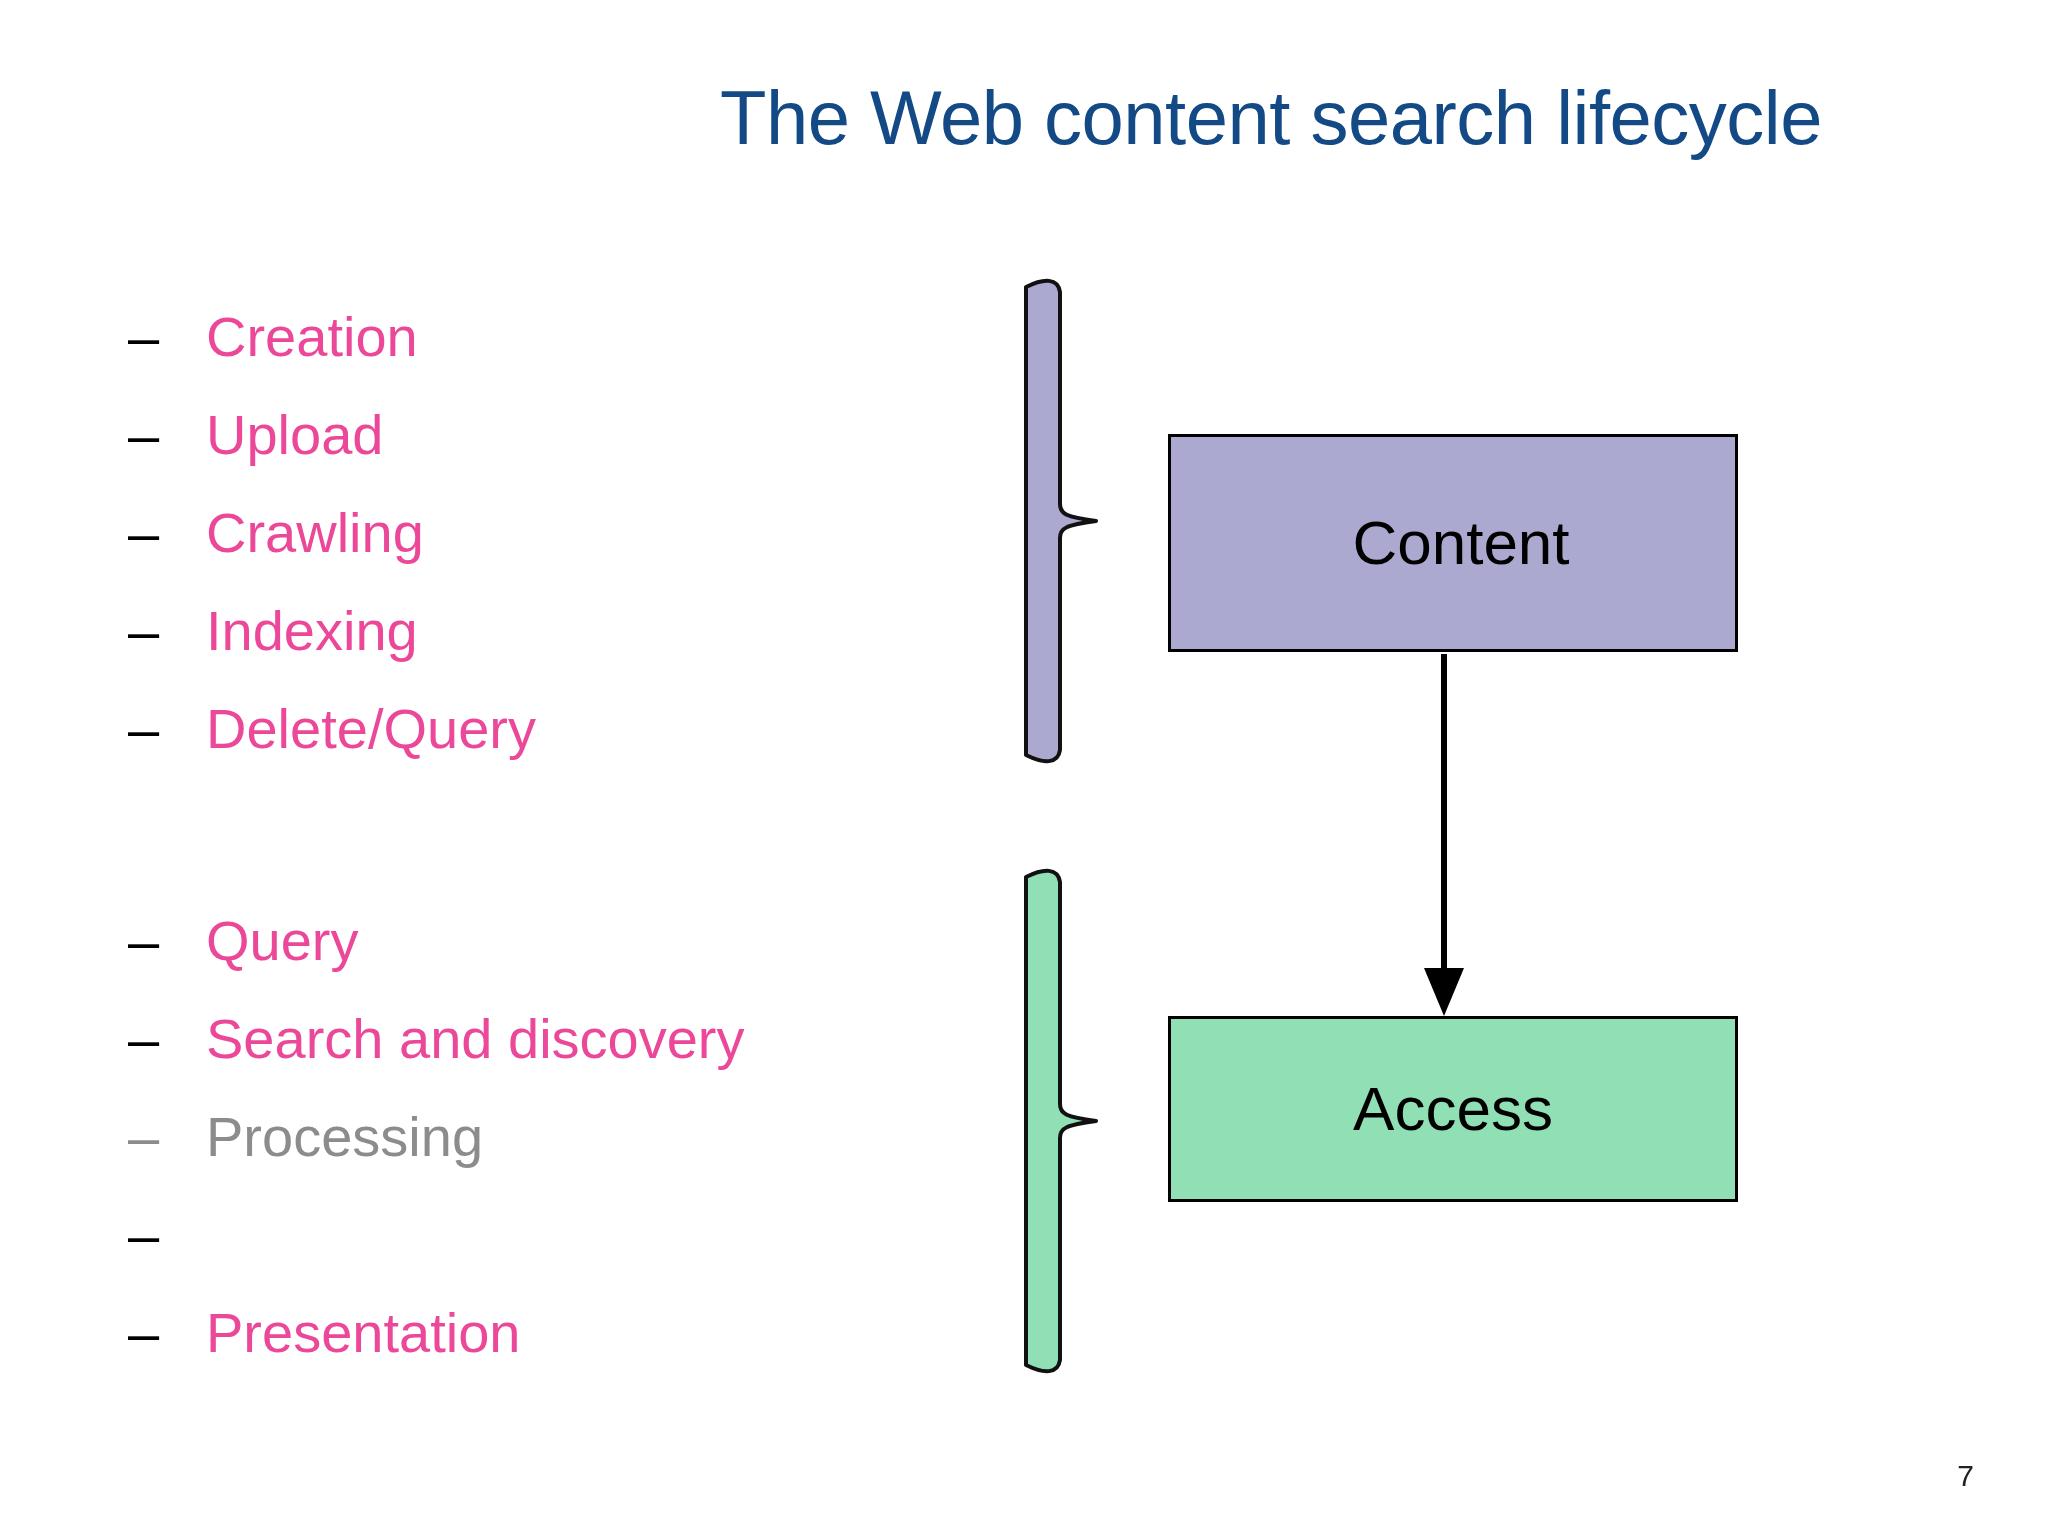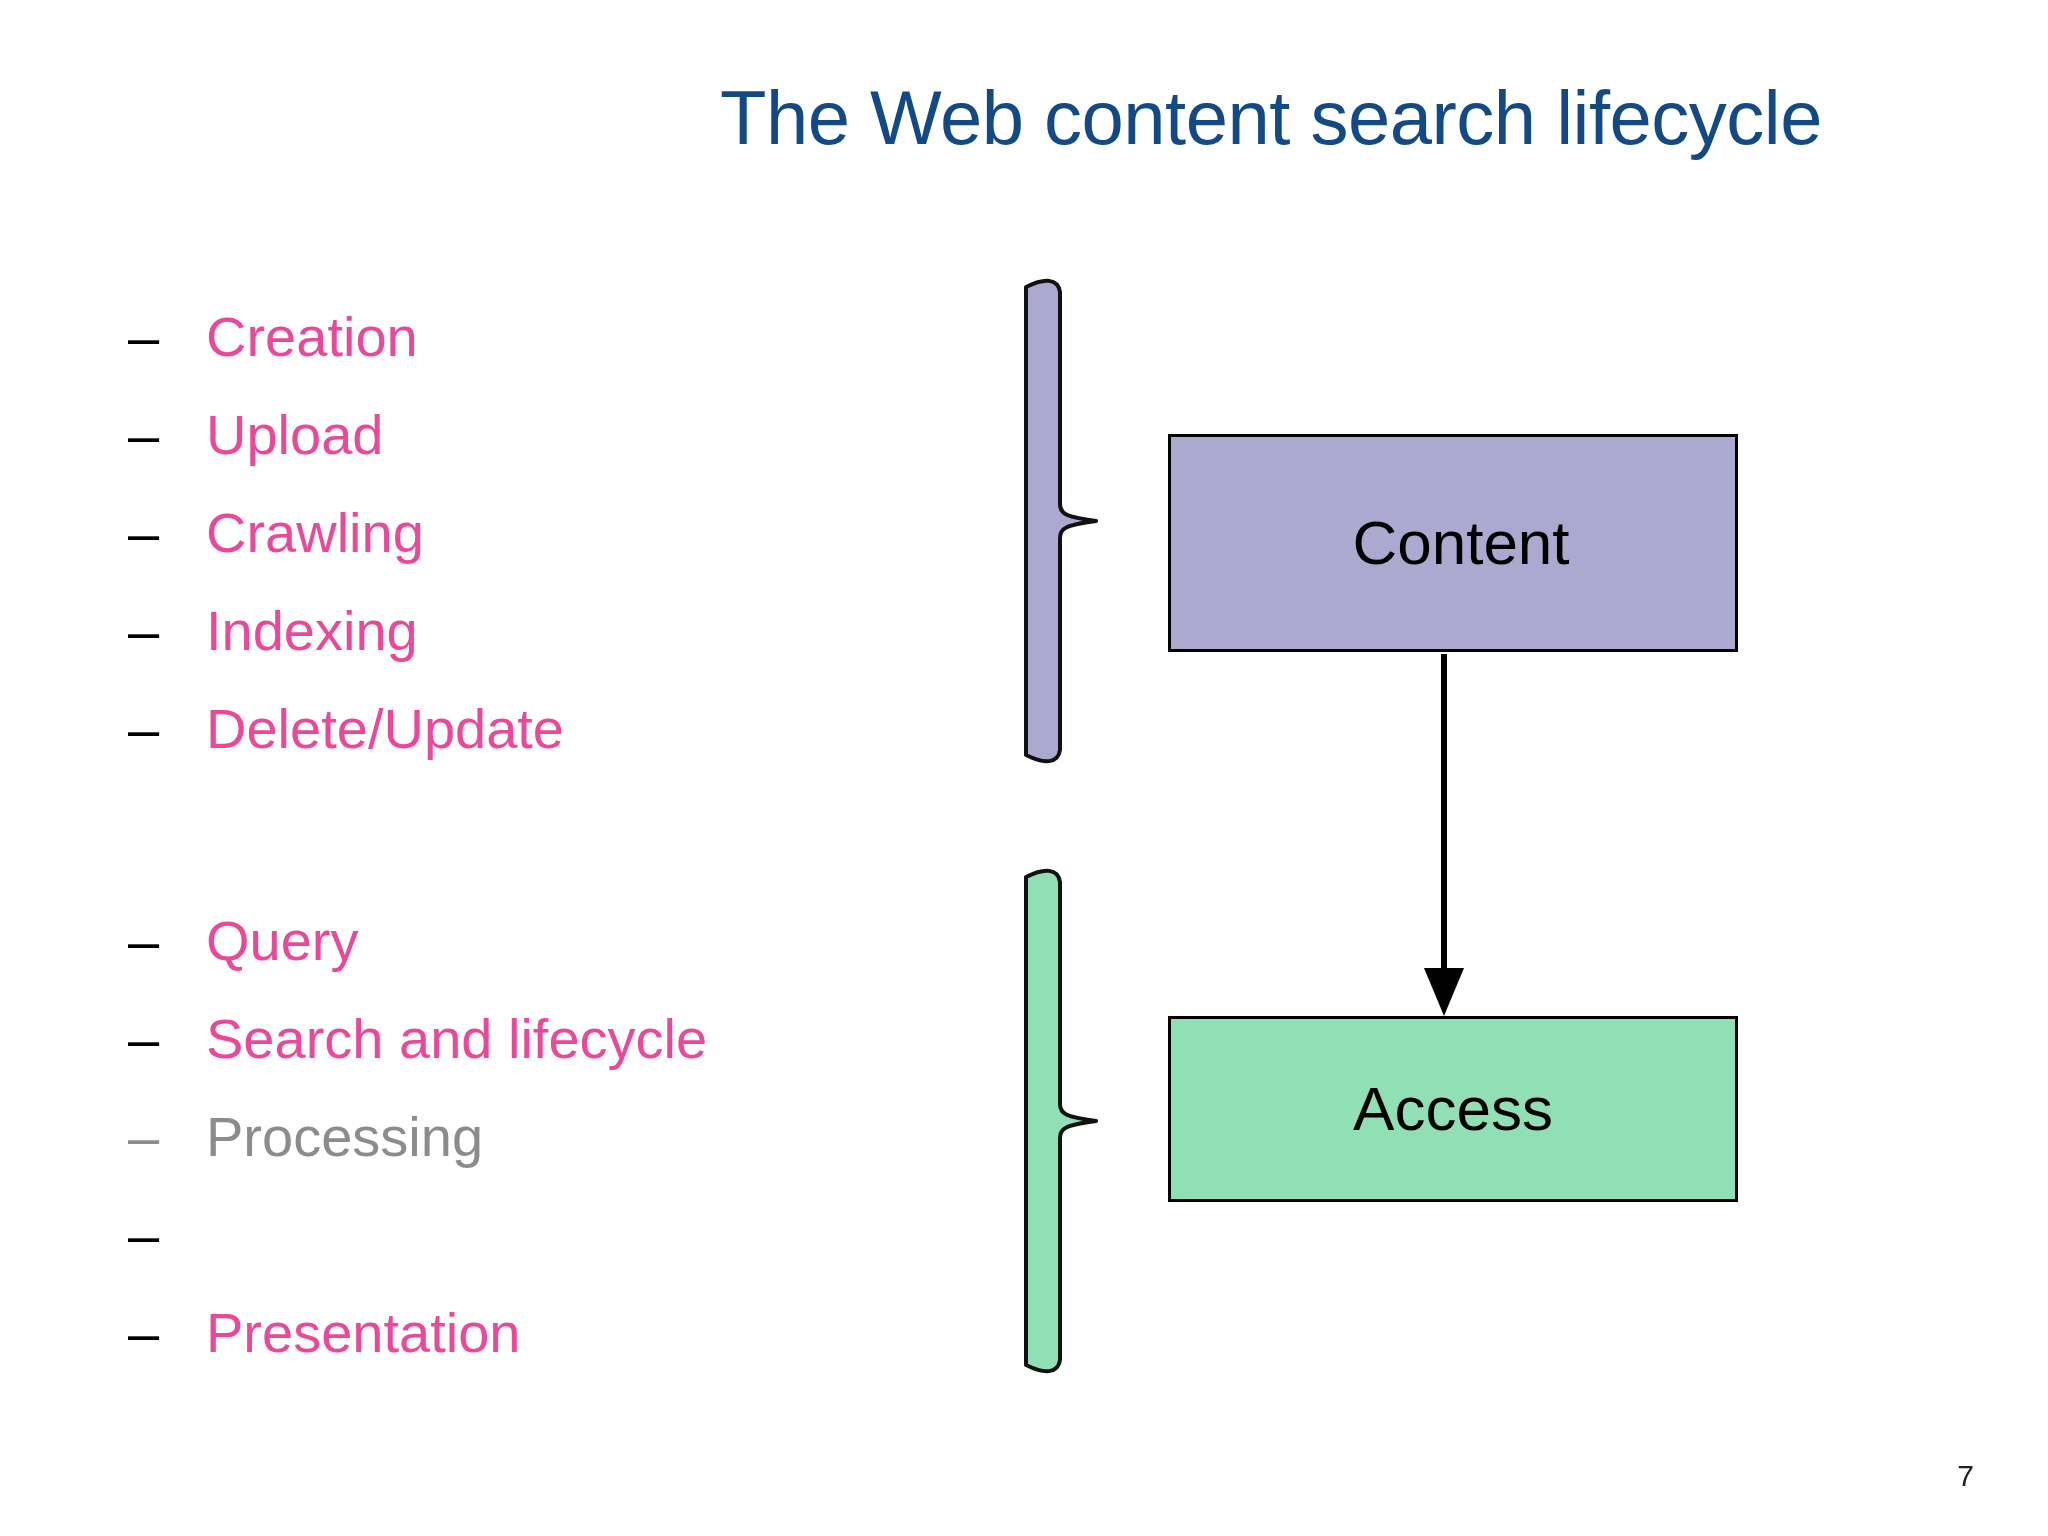--- a/index.html
+++ b/index.html
@@ -160,32 +160,32 @@
       <li class="bullet-item">
         <span class="bullet-marker">–</span>
         <span class="bullet-text">Crawling</span>
       </li>
       <li class="bullet-item">
         <span class="bullet-marker">–</span>
         <span class="bullet-text">Indexing</span>
       </li>
       <li class="bullet-item">
         <span class="bullet-marker">–</span>
-        <span class="bullet-text">Delete/Update</span>
+        <span class="bullet-text">Delete/Query</span>
       </li>
     </ul>
 
   <ul class="bullet-list" id="list-group-2">
       <li class="bullet-item">
         <span class="bullet-marker">–</span>
         <span class="bullet-text">Query</span>
       </li>
       <li class="bullet-item">
         <span class="bullet-marker">–</span>
-        <span class="bullet-text">Search and lifecycle</span>
+        <span class="bullet-text">Search and discovery</span>
       </li>
       <li class="bullet-item dimmed">
         <span class="bullet-marker">–</span>
         <span class="bullet-text">Processing</span>
       </li>
       <li class="bullet-item">
         <span class="bullet-marker">–</span>
       </li>
       <li class="bullet-item">
         <span class="bullet-marker">–</span>

